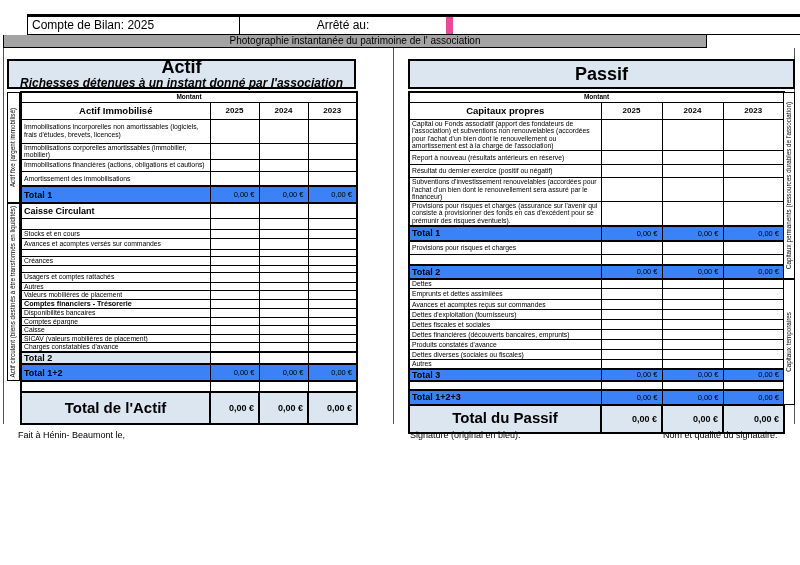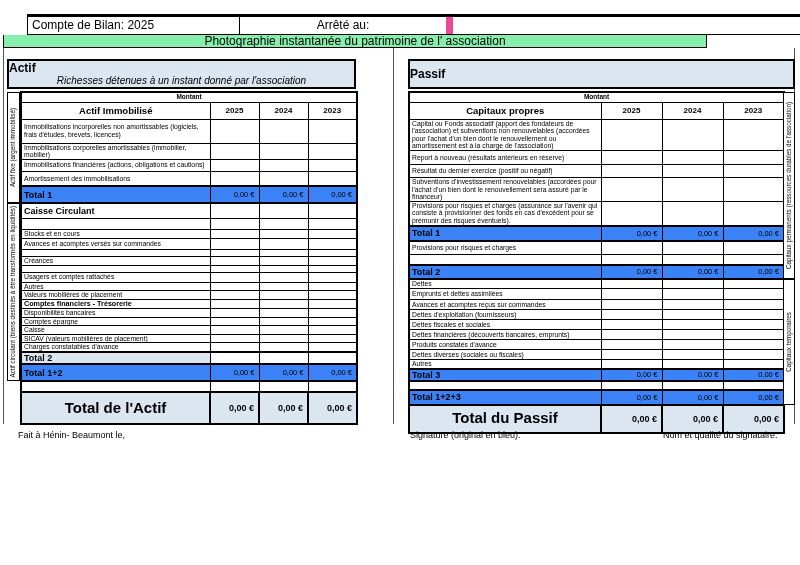--- a/index.html
+++ b/index.html
@@ -16,39 +16,39 @@
     border:1px solid #000;border-top:3px solid #000;
     display:flex;box-sizing:border-box;background:#fff;margin-left:24px;
   }
   .th-cell{box-sizing:border-box;font-size:12px;line-height:17px;white-space:nowrap;overflow:hidden;}
   .th-title{width:212px;border-right:1px solid #000;padding-left:4px;}
   .th-arrete{width:213px;border-right:7px solid #ec4899;text-align:center;}
   .th-assoc{flex:1;padding-left:28px;}
   .sub-header{
     position:absolute;left:3px;top:35px;width:704px;height:13px;
     border:1px solid #000;border-top:none;box-sizing:border-box;
-    text-align:center;font-size:12px;line-height:12px;background:#86efac;
+    text-align:center;font-size:10px;line-height:12px;background:#a3a3a3;
   }
 
   
   .vline{position:absolute;top:48px;width:1px;height:376px;background:#555;}
   .vline.l{left:3px;}
   .vline.c{left:393px;}
   .vline.r{left:794px;}
 
   
   .panel{position:absolute;top:59px;}
   .panel-actif{left:7px;width:349px;}
   .panel-passif{left:408px;width:387px;}
   .title-box{
     border:2px solid #000;background:#dce6f1;height:30px;box-sizing:border-box;
     display:flex;flex-direction:column;justify-content:center;
   }
-  .panel-title{font-size:12px;font-weight:bold;text-align:left;line-height:1.05;}
-  .panel-subtitle{font-size:10px;font-weight:normal;font-style:italic;text-align:center;line-height:1.1;}
+  .panel-title{font-size:18px;font-weight:bold;text-align:center;line-height:1.05;}
+  .panel-subtitle{font-size:12px;font-weight:bold;font-style:italic;text-align:center;line-height:1.1;}
 
   .table-wrap{position:relative;margin-top:2px;}
   .table-wrap.gutter-left{padding-left:13px;}
   .table-wrap.gutter-right{padding-right:12px;}
 
   table{border-collapse:collapse;table-layout:fixed;width:100%;border:2px solid #000;}
   td{border:1px solid #000;padding:0 2px;vertical-align:middle;overflow:hidden;box-sizing:border-box;}
   .montant-row td{height:10px;font-size:6.5px;font-weight:bold;text-align:center;line-height:1;}
   .colhead-row td{height:17px;font-weight:bold;text-align:center;}
   .colhead-row .group{font-size:9.5px;}

